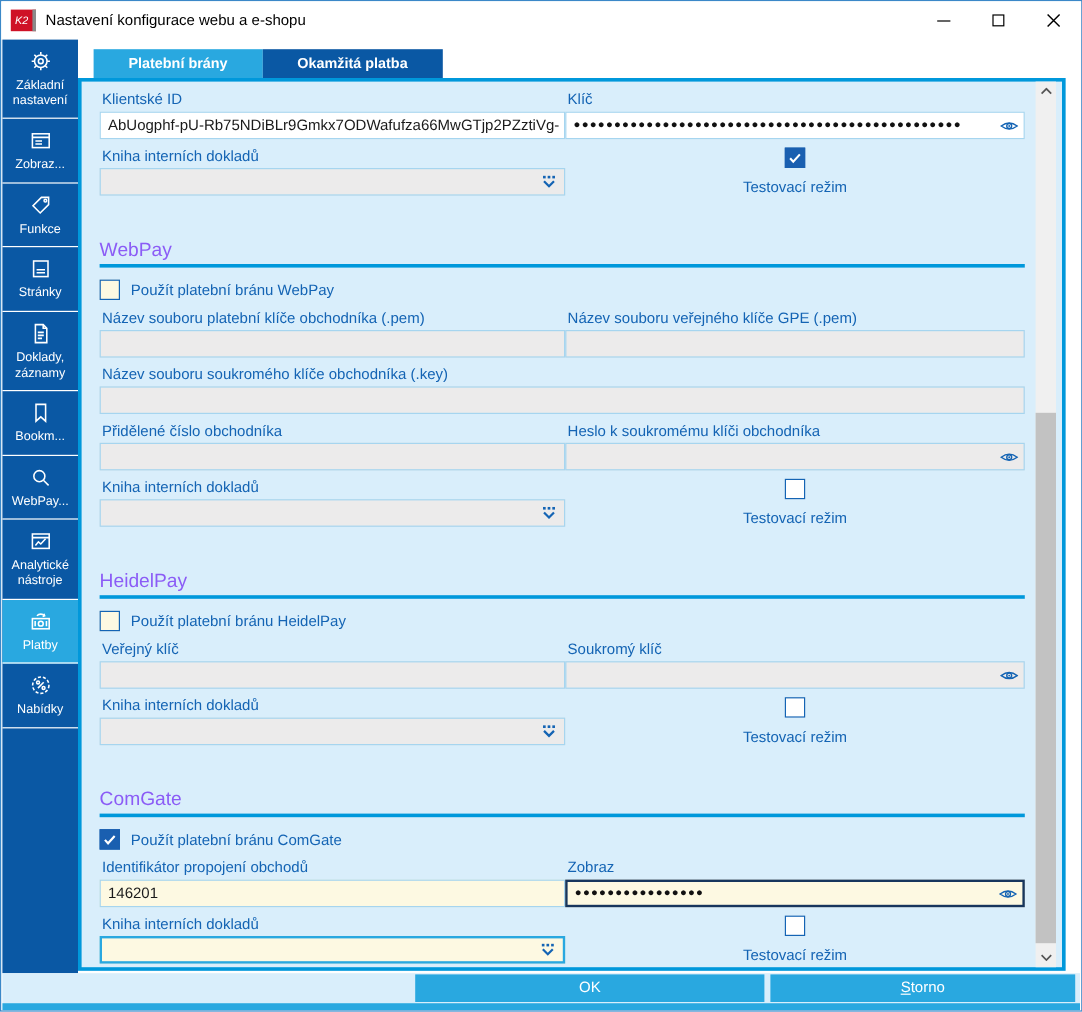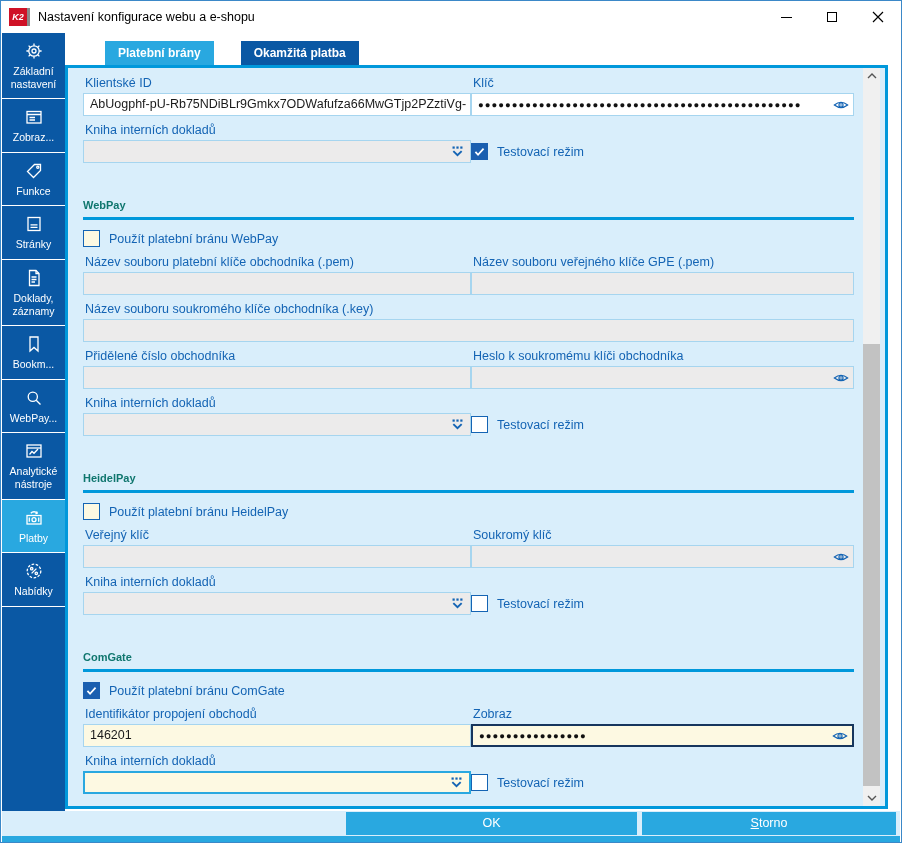--- a/index.html
+++ b/index.html
@@ -1,66 +1,66 @@
 <!DOCTYPE html>
 <html><head>
 <meta charset="utf-8">
 <style>
   * { box-sizing: border-box; margin: 0; padding: 0; }
   html,body { width:902px; height:843px; font-family:"Liberation Sans", sans-serif; }
   .window { position:relative; width:902px; height:843px; border:1px solid #3b88c8; background:#fff; overflow:hidden; }
 
   
   .titlebar { position:absolute; top:0; left:0; right:0; height:32px; background:#fff; display:flex; align-items:center; }
-  .app-icon { width:21px; height:18px; margin:0 8px 0 8px; background:#cf1126; color:#fff; font-size:9px; font-weight:bold; font-style:italic; display:flex; align-items:center; justify-content:center; border-right:3px solid #8a8a8a; }
+  .app-icon { width:21px; height:18px; margin:0 8px 0 8px; background:#cf1126; color:#fff; font-size:9px; font-weight:normal; font-style:italic; display:flex; align-items:center; justify-content:center; border-right:3px solid #8a8a8a; }
   .title { font-size:12.5px; color:#000; flex:1; }
   .win-controls { display:flex; height:32px; }
   .wc { width:46px; height:32px; display:flex; align-items:center; justify-content:center; }
   .glyph-min { width:11px; border-top:1px solid #000; }
   .glyph-max { width:10px; height:10px; border:1px solid #000; }
 
   
   .body { position:absolute; top:32px; left:1px; right:1px; bottom:31px; background:#fff; }
 
   
   .sidebar { position:absolute; left:0; top:0; bottom:0; width:63px; background:#0a58a4; }
   .side-item { display:flex; flex-direction:column; align-items:center; padding:7px 1px 8px; border-bottom:1px solid #fff; cursor:default; }
   .side-item.sel { background:#29a8e0; }
   .side-icon { height:22px; display:flex; align-items:center; justify-content:center; }
   .side-label { color:#fff; font-size:10.5px; line-height:1.2; text-align:center; margin-top:3px; }
 
   
   .content-wrap { position:absolute; left:63px; top:0; right:0; bottom:0; background:#fff; }
   .tabs { position:absolute; top:8px; left:13px; display:flex; }
-  .tab { height:24px; line-height:24px; padding:0 13px; font-size:12px; font-weight:bold; color:#fff; background:#0a58a4; cursor:default;margin-left:27px; }
+  .tab { height:24px; line-height:24px; padding:0 29px; font-size:12px; font-weight:bold; color:#fff; background:#0a58a4; cursor:default; }
   .tab.active { background:#29a8e0; }
   .panel { position:absolute; top:32px; left:0; right:12px; bottom:2px; border:3px solid #0098db; background:#d9eefb; }
   .content { height:100%; overflow:hidden; padding:8px 31px 0 15px; }
 
   .flabel { font-size:12.5px; line-height:15px; color:#1464b4; margin-bottom:2px; padding-left:2px; white-space:nowrap; }
   .finput { position:relative; height:23px; line-height:21px; border:1px solid #a6d5ef; background:#fff; font-size:12.5px; color:#1a1a1a; padding:0 22px 0 6px; white-space:nowrap; overflow:hidden; }
   .finput.bg-gray { background:#ecebeb; }
   .finput.bg-cream { background:#fdf9e2; }
   .finput.b-navy { border:2px solid #17365d; line-height:19px; }
   .finput.b-focus { border:2px solid #29a8e0; line-height:19px; }
   .finput.pw { font-size:9.5px; letter-spacing:1px; font-weight:bold; color:#111; }
   .eye { position:absolute; right:4px; top:50%; transform:translateY(-50%); cursor:pointer; line-height:0; }
   .dd-glyph { position:absolute; right:5px; top:50%; transform:translateY(-50%); cursor:pointer; line-height:0; }
 
   .row2 { display:grid; grid-template-columns:388px 1fr; column-gap:0; margin-bottom:7px; }
   .rowfull { margin-bottom:7px; }
-  .cb-cell { display:flex; align-items:center; gap:9px; align-self:end; margin-bottom:3px; }
+  .cb-cell { display:flex; align-items:center; gap:9px; align-self:end; margin-bottom:3px;flex-direction:column; }
   .cbrow { display:flex; align-items:center; gap:9px; margin-bottom:8px; }
   .cb { width:17px; height:17px; border:1px solid #1464b4; background:#fff; display:flex; align-items:center; justify-content:center; cursor:pointer; flex:0 0 auto; }
   .cb.cream { background:#fdf9e2; }
   .cb.checked { background:#1a5fb0; border-color:#1a5fb0; }
   .cb-label { font-size:12.5px; color:#1464b4; white-space:nowrap; }
 
   .section { margin-top:34px; }
-  .sec-h { font-size:11px; font-weight:bold; color:#0f766e; line-height:17px; }
+  .sec-h { font-size:16px; font-weight:normal; color:#8b5cf6; line-height:17px; }
   .sec-line { height:3px; background:#0098db; margin:3px 0 10px; }
 
   
   .scrollbar { position:absolute; top:0; bottom:0; right:5px; width:17px; background:#f0f0f0; }
   .sb-btn { position:absolute; left:0; width:17px; height:16px; display:flex; align-items:center; justify-content:center; cursor:pointer; }
   .sb-btn.up { top:0; } .sb-btn.down { bottom:0; }
   .sb-thumb { position:absolute; left:0; width:17px; top:276px; height:442px; background:#c2c2c2; cursor:pointer; }
 
   
   .footer { position:absolute; left:1px; right:1px; bottom:6px; height:25px; background:#d9eefb; display:flex; align-items:center; justify-content:flex-end; gap:5px; padding-right:4px; }

